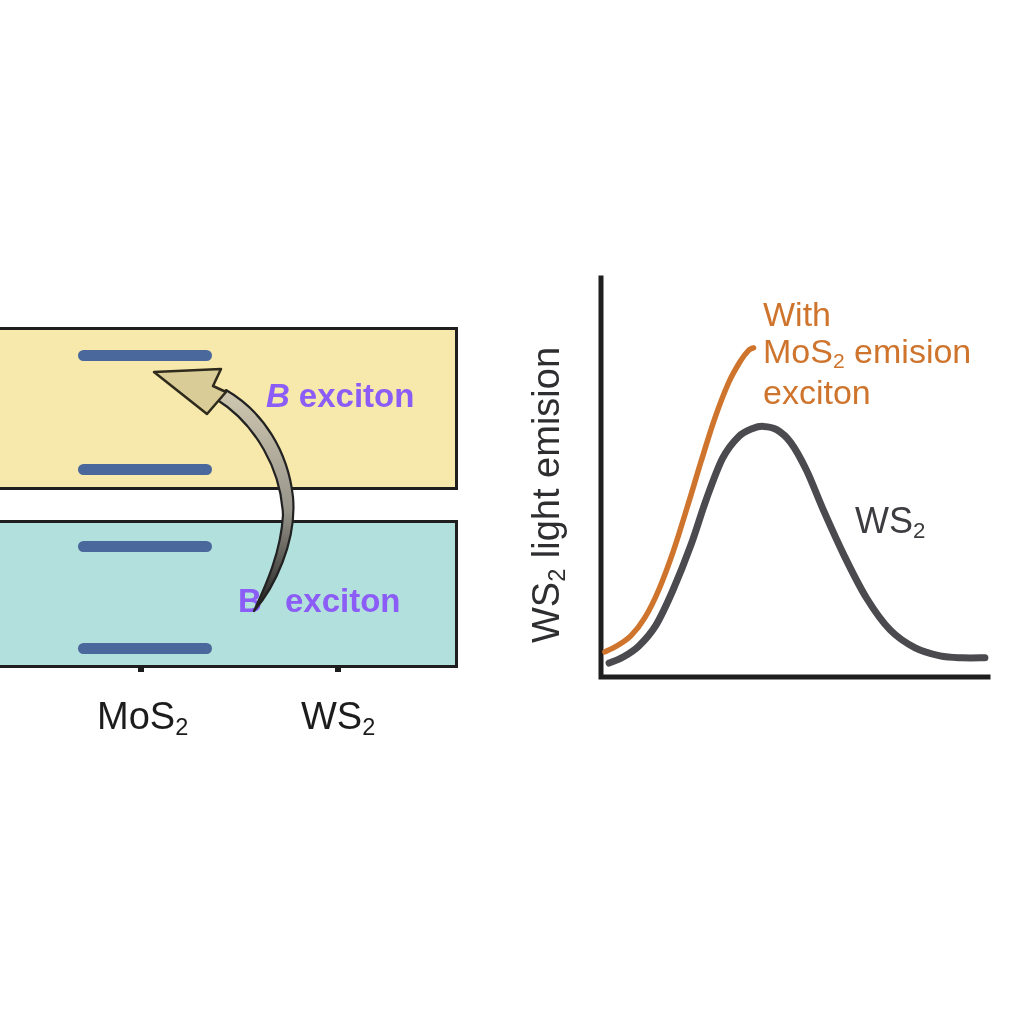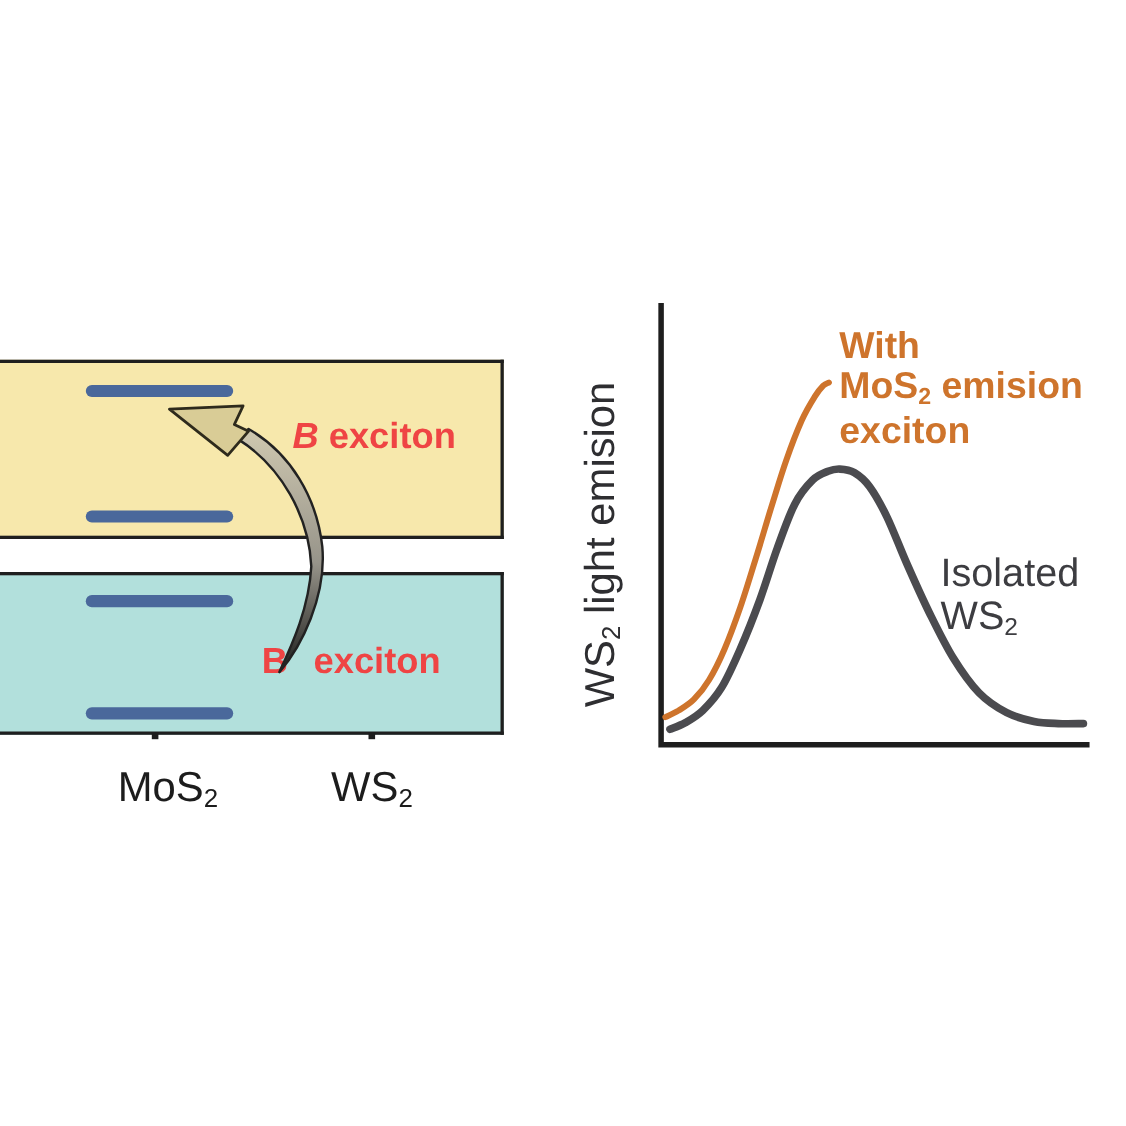--- a/index.html
+++ b/index.html
@@ -7,33 +7,33 @@
     position:relative;width:1024px;height:1024px;background:#ffffff;overflow:hidden;
     font-family:"Liberation Sans", sans-serif;color:#1b1b1b;
   }
   
   .band{position:absolute;left:-6px;width:464px;border:3px solid #1f1f1f;border-left:none;box-sizing:border-box;}
   #upper-band{top:327px;height:163px;}
   #lower-band{top:520px;height:148px;}
   .level{position:absolute;left:78px;width:134px;height:11px;border-radius:6px;}
   .tick{position:absolute;width:6px;height:6px;background:#1c1c1c;}
   
-  .exciton-label{position:absolute;font-size:33px;font-weight:bold;color:#ef4444;white-space:nowrap;}
+  .exciton-label{position:absolute;font-size:33px;font-weight:bold;color:#8b5cf6;white-space:nowrap;}
   .exciton-label .b-italic{font-style:italic;margin-right:9px;}
   .material-label{position:absolute;font-size:38px;color:#1c1c1c;white-space:nowrap;}
   .sub{font-size:0.62em;position:relative;top:0.24em;}
   
   #y-axis-label{
     position:absolute;left:388px;top:472px;width:320px;height:46px;
     transform:rotate(-90deg);transform-origin:center center;
     font-size:38px;color:#2e2e31;text-align:center;white-space:nowrap;
   }
   #orange-series-label{
     position:absolute;left:763px;top:296px;font-size:34px;line-height:37px;
-    color:#ce742c;white-space:nowrap;font-weight:bold;
+    color:#ce742c;white-space:nowrap;
   }
   #gray-series-label{
     position:absolute;left:855px;top:501px;font-size:36px;line-height:39px;
     color:#3d3d41;white-space:nowrap;
   }
   #overlay{position:absolute;left:0;top:0;pointer-events:none;}
 </style>
 </head>
 <body>
 
@@ -50,41 +50,40 @@
   <div class="exciton-label" style="left:266px;top:377px;">
     <span class="b-italic">B</span><span>exciton</span>
   </div>
 
   <span class="exciton-label" style="left:238px;top:582px;">B</span>
   <span class="exciton-label" style="left:285px;top:582px;">exciton</span>
 
   <div class="tick" style="left:138px;top:666px;"></div>
   <div class="tick" style="left:335px;top:666px;"></div>
 
-  <div class="material-label" style="left:97px;top:695px;margin-left:10px;">
+  <div class="material-label" style="left:97px;top:695px;">
     <span>MoS</span><span class="sub">2</span>
   </div>
   <div class="material-label" style="left:301px;top:695px;">
     <span>WS</span><span class="sub">2</span>
   </div>
 
   <div id="y-axis-label">
     <span>WS</span><span class="sub">2</span><span> light emision</span>
   </div>
 
   <div id="orange-series-label">
     <div>With</div>
     <div>
       <span>MoS</span><span class="sub">2</span><span> emision</span>
     </div>
     <div>exciton</div>
   </div>
 
   <div id="gray-series-label">
-    <div>Isolated</div>
     <div>
       <span>WS</span><span class="sub">2</span>
     </div>
   </div>
 
   <svg id="overlay" width="1024" height="1024" viewBox="0 0 1024 1024">
     <defs>
       <linearGradient id="ribbonGrad" x1="0" y1="0" x2="0" y2="1">
         <stop offset="0" stop-color="#cfc8b0"></stop>
         <stop offset="0.55" stop-color="#97948a"></stop>

